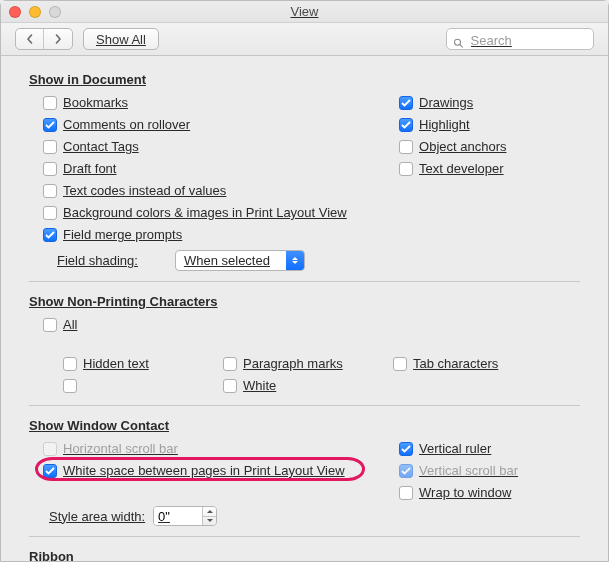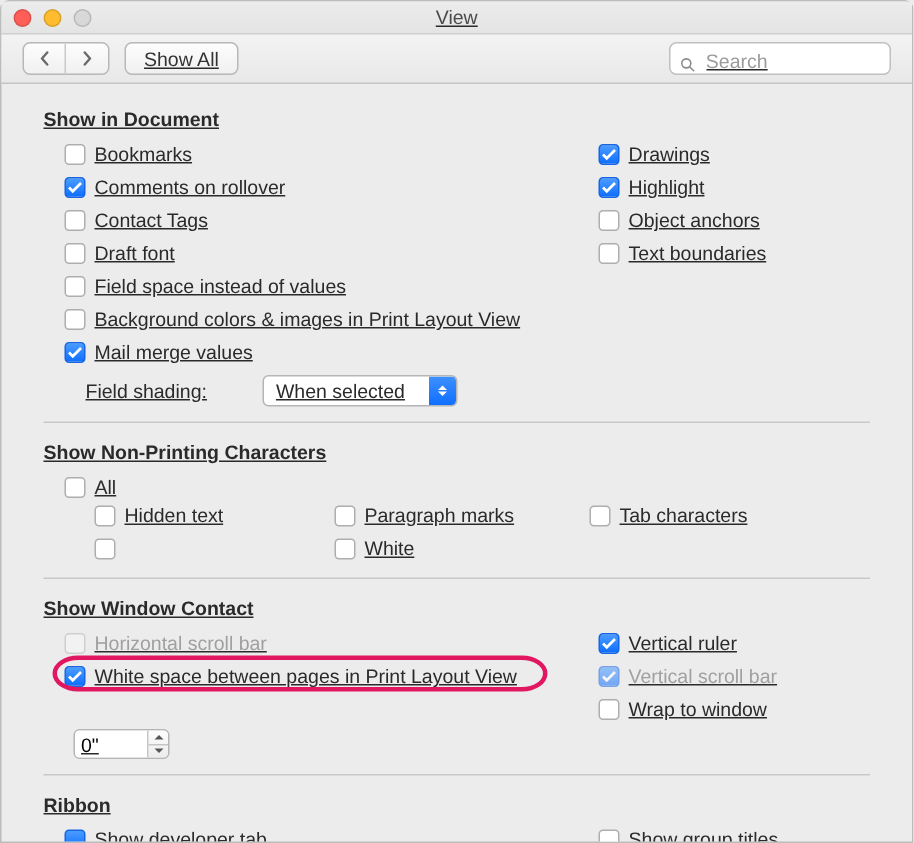--- a/index.html
+++ b/index.html
@@ -182,21 +182,21 @@
   .stepbtns {
     width:14px;
     border-left:1px solid #c5c5c5;
     display:flex; flex-direction:column;
     background:linear-gradient(#fdfdfd,#ececec);
   }
   .stepbtns > div { flex:1; display:flex; align-items:center; justify-content:center; }
   .stepbtns > div:first-child { border-bottom:1px solid #c5c5c5; }
 
   .np-sub {
-    display:flex; gap:10px; padding-left:34px; margin-top:0;justify-content:flex-end;
+    display:flex; gap:10px; padding-left:34px; margin-top:20px;justify-content:flex-end;
   }
   .np-sub .col { display:flex; flex-direction:column; gap:3px; width:150px; }
   .np-sub .col.c2 { width:160px; }
   .np-sub .col.c3 { width:auto; flex:1; }
 
   .highlight {
     position:absolute;
     border:3px solid #e11861;
     border-radius: 20px / 14px;
     pointer-events:none;
@@ -263,33 +263,33 @@
         <div class="row">
             <span class="chk"></span>
             <span class="lbl">Contact Tags</span>
           </div>
         <div class="row">
             <span class="chk"></span>
             <span class="lbl">Draft font</span>
           </div>
         <div class="row">
             <span class="chk"></span>
-            <span class="lbl">Field space instead of values</span>
+            <span class="lbl">Text codes instead of values</span>
           </div>
         <div class="row">
             <span class="chk"></span>
             <span class="lbl">Background colors &amp; images in Print Layout View</span>
           </div>
         <div class="row">
             <span class="chk on">
               <svg viewBox="0 0 10 10">
                 <path d="M1 5l2.5 2.5L9 2" fill="none" stroke="currentColor" stroke-width="1.8"></path>
               </svg>
             </span>
-            <span class="lbl">Mail merge values</span>
+            <span class="lbl">Field merge prompts</span>
           </div>
       </div>
       <div class="col" style="flex:0.7">
         <div class="row">
             <span class="chk on">
               <svg viewBox="0 0 10 10">
                 <path d="M1 5l2.5 2.5L9 2" fill="none" stroke="currentColor" stroke-width="1.8"></path>
               </svg>
             </span>
             <span class="lbl">Drawings</span>
@@ -301,21 +301,21 @@
               </svg>
             </span>
             <span class="lbl">Highlight</span>
           </div>
         <div class="row">
             <span class="chk"></span>
             <span class="lbl">Object anchors</span>
           </div>
         <div class="row">
             <span class="chk"></span>
-            <span class="lbl">Text boundaries</span>
+            <span class="lbl">Text developer</span>
           </div>
       </div>
     </div>
     <div class="form-row">
       <span>Field shading:</span>
       <div class="select">
         <span class="seltext">When selected</span>
         <span class="selbtn">
             <span class="tri up"></span>
             <span class="tri down"></span>
@@ -394,20 +394,21 @@
             <span class="lbl disabled">Vertical scroll bar</span>
           </div>
         <div class="row">
             <span class="chk"></span>
             <span class="lbl">Wrap to window</span>
           </div>
       </div>
       <div class="highlight" style="left:6px; top:18px; width:330px; height:24px;"></div>
     </div>
     <div class="form-row" style="padding-left:20px; margin-top:4px;">
+      <span>Style area width:</span>
       <div class="stepper">
         <input type="text" value="0&quot;" style="">
         <div class="stepbtns">
           <div>
               <span class="tri up" style="border-bottom-color:#555"></span>
             </div>
           <div>
               <span class="tri down" style="border-top-color:#555"></span>
             </div>
         </div>

